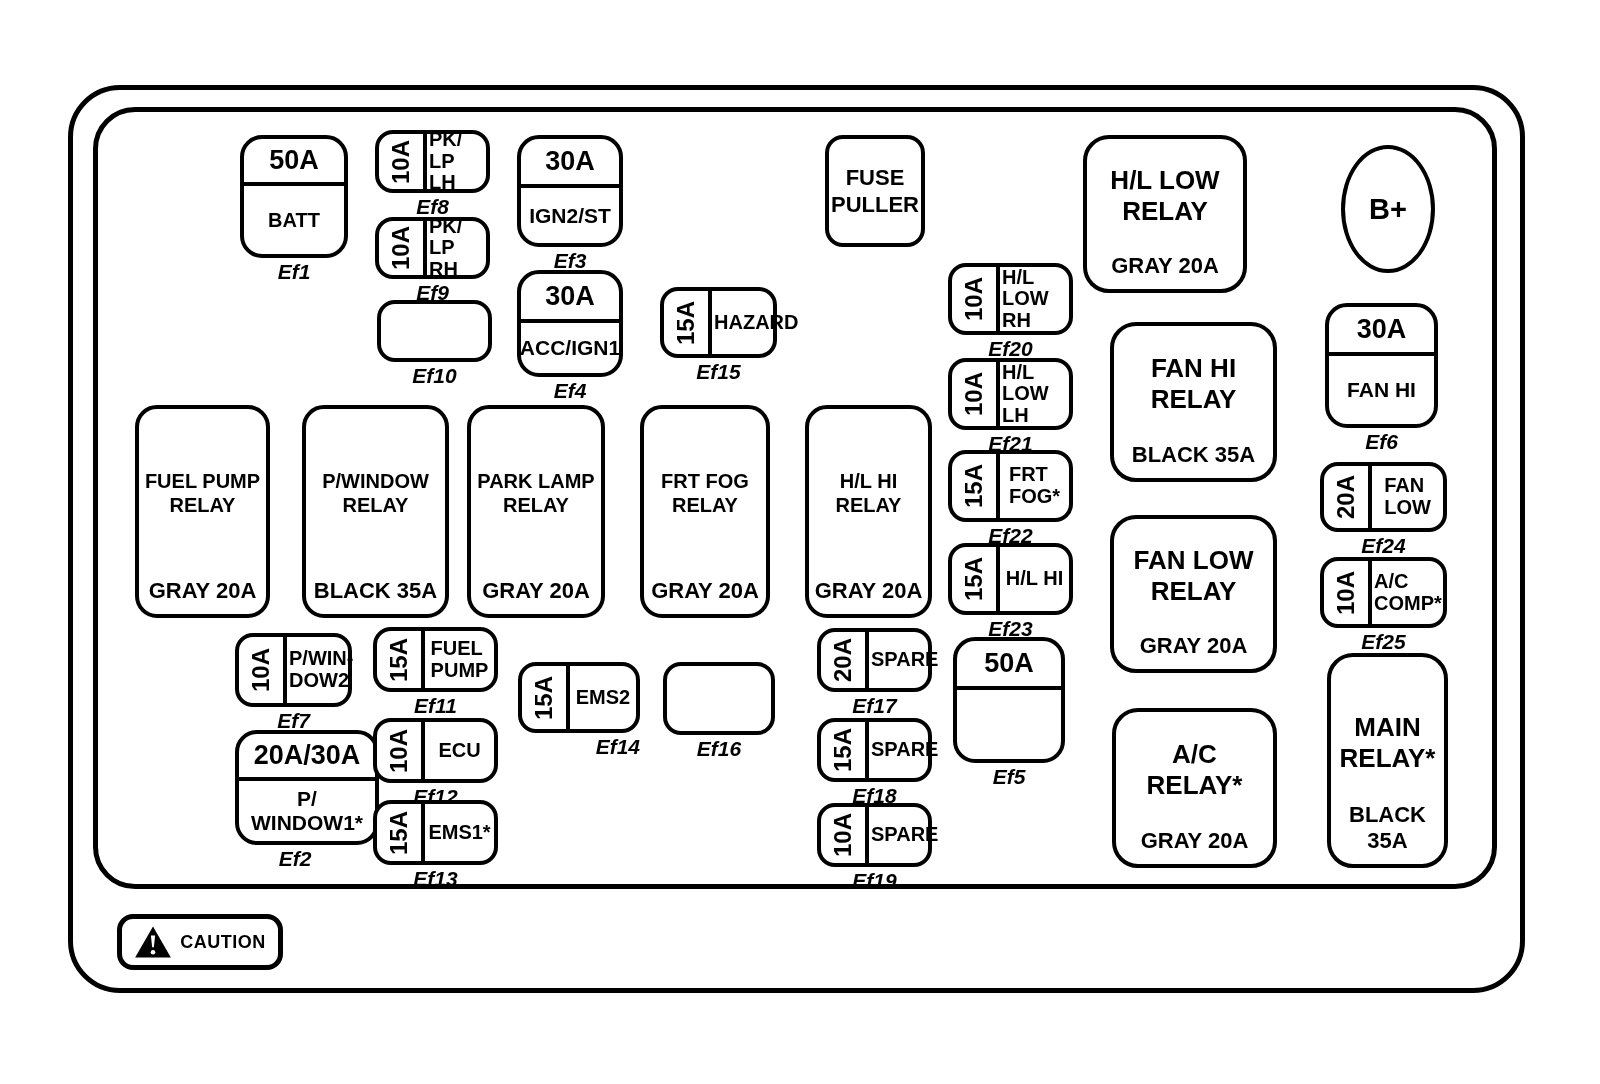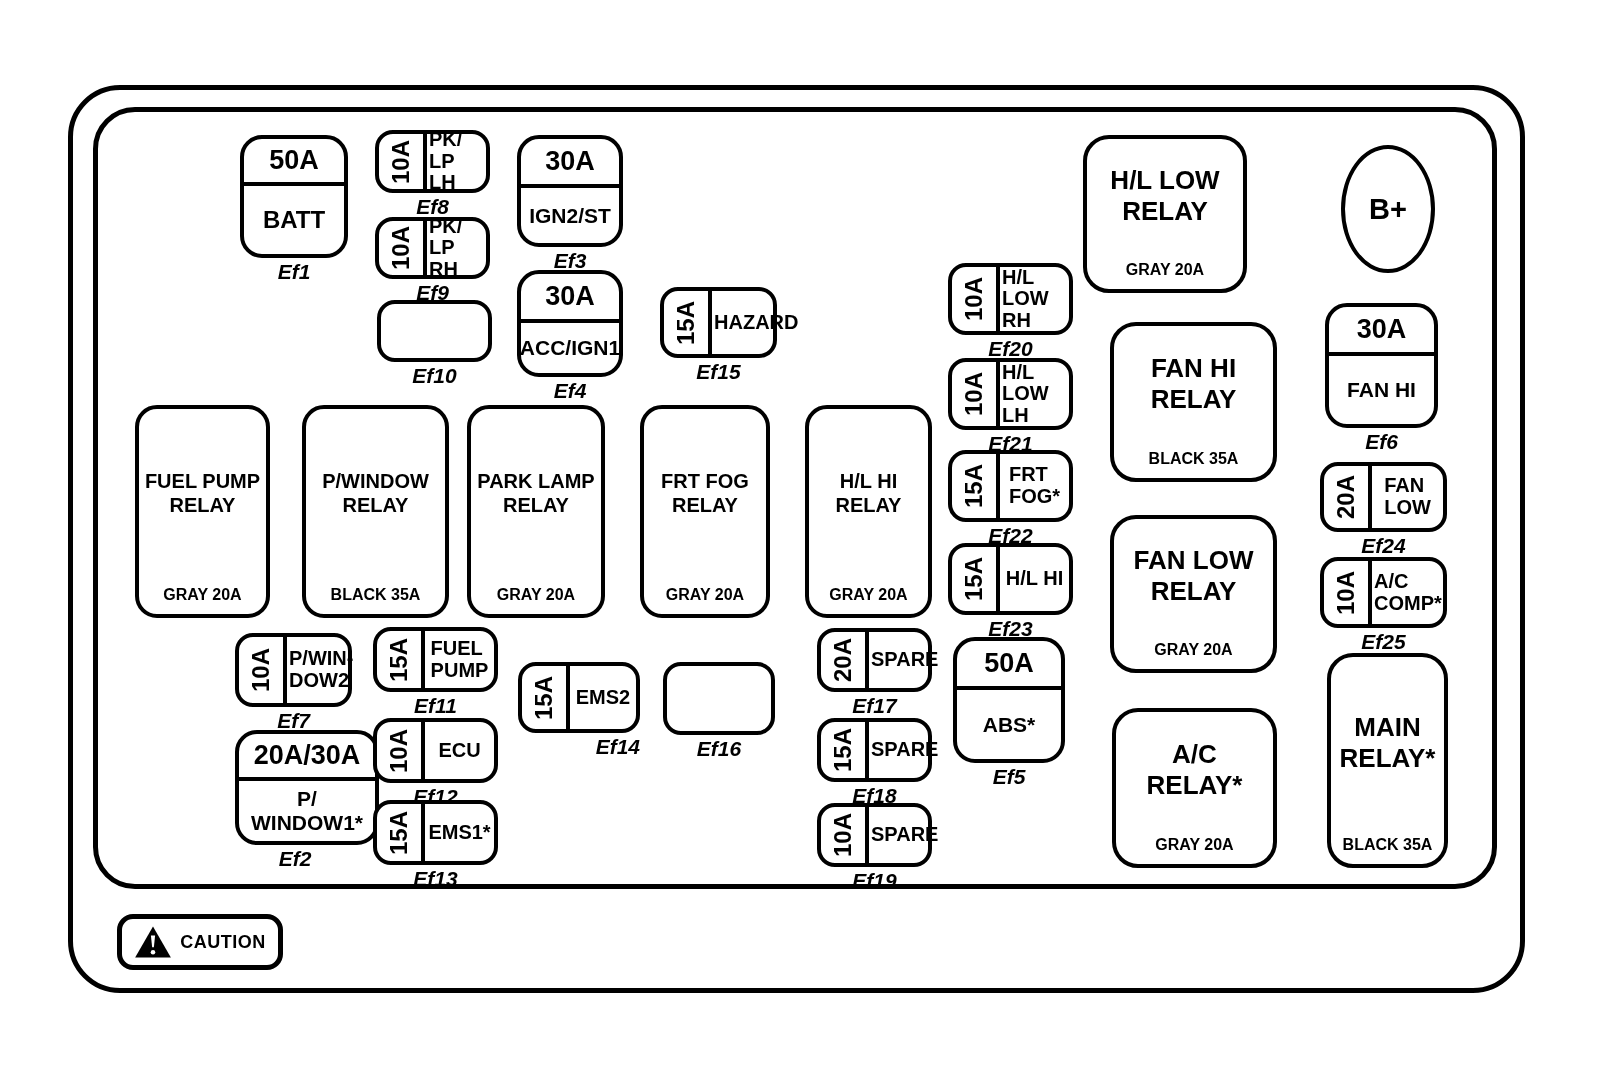--- a/index.html
+++ b/index.html
@@ -13,34 +13,34 @@
   .inner{position:absolute;left:93px;top:107px;width:1404px;height:782px;
     box-sizing:border-box;border:5px solid #000;border-radius:42px;}
 
   .box{position:absolute;box-sizing:border-box;border:4px solid #000;
     border-radius:18px;background:#fff;display:flex;}
   .split{flex-direction:column;border-radius:22px;}
   .split .amp{flex:0 0 auto;border-bottom:4px solid #000;display:flex;
     align-items:center;justify-content:center;font-size:27px;}
   .split .nm{flex:1;display:flex;align-items:center;justify-content:center;
     text-align:center;font-size:21px;white-space:pre-line;line-height:1.12;}
-  .split.big-name .nm{font-size:24px;}
+  .split.big-name .nm{font-size:20px;}
 
   .side{flex-direction:row;}
   .side .strip{flex:0 0 31px;border-right:4px solid #000;display:flex;
     align-items:center;justify-content:center;}
   .side .vamp{transform:rotate(-90deg);font-size:24px;white-space:nowrap;}
   .side .nm{flex:1;display:flex;align-items:center;justify-content:center;
     text-align:left;font-size:20px;white-space:pre-line;line-height:1.08;padding:0 2px;}
 
   .relay{border-radius:22px;}
   .relay .rname{position:absolute;left:0;right:0;top:0;bottom:36px;display:flex;
     align-items:center;justify-content:center;text-align:center;font-size:20px;
     white-space:pre-line;line-height:1.18;}
-  .relay .rspec{position:absolute;left:0;right:0;bottom:10px;text-align:center;font-size:16px;}
+  .relay .rspec{position:absolute;left:0;right:0;bottom:10px;text-align:center;font-size:22px;}
   .relay.lg .rname{font-size:26px;}
   .relay.lg{border-radius:26px;}
 
   .plain .pname{margin:auto;text-align:center;white-space:pre-line;font-size:22px;line-height:1.25;}
   .ellipse{border-radius:50%;}
   .ellipse .pname{margin:auto;text-align:center;font-size:29px;}
 
   .tag{position:absolute;text-align:center;font-size:21px;line-height:23px;font-style:italic;}
 
   .caution-badge{position:absolute;left:117px;top:914px;width:166px;height:56px;
@@ -99,20 +99,24 @@
       <div class="nm">ACC/IGN1</div>
     </div>
     <div class="tag" style="left: 517px; top: 379px; width: 106px;">Ef4</div>
     <div class="box side" style="left: 660px; top: 287px; width: 117px; height: 71px;">
       <div class="strip">
         <div class="vamp">15A</div>
       </div>
       <div class="nm">HAZARD</div>
     </div>
     <div class="tag" style="left: 660px; top: 360px; width: 117px;">Ef15</div>
+    <div class="box plain" style="left: 825px; top: 135px; width: 100px; height: 112px;">
+      <div class="pname">FUSE
+PULLER</div>
+    </div>
     <div class="box side" style="left: 948px; top: 263px; width: 125px; height: 72px;">
       <div class="strip">
         <div class="vamp">10A</div>
       </div>
       <div class="nm">H/L LOW
 RH</div>
     </div>
     <div class="tag" style="left: 948px; top: 337px; width: 125px;">Ef20</div>
     <div class="box side" style="left: 948px; top: 358px; width: 125px; height: 72px;">
       <div class="strip">
@@ -262,21 +266,20 @@
     <div class="tag" style="left: 817px; top: 784px; width: 115px;">Ef18</div>
     <div class="box side" style="left: 817px; top: 803px; width: 115px; height: 64px;">
       <div class="strip">
         <div class="vamp">10A</div>
       </div>
       <div class="nm">SPARE</div>
     </div>
     <div class="tag" style="left: 817px; top: 869px; width: 115px;">Ef19</div>
     <div class="box split" style="left: 953px; top: 637px; width: 112px; height: 126px;">
       <div class="amp" style="height: 45px;">50A</div>
-      <div class="nm">ABS*</div>
     </div>
     <div class="tag" style="left: 953px; top: 765px; width: 112px;">Ef5</div>
     <div class="box relay lg" style="left: 1112px; top: 708px; width: 165px; height: 160px;">
       <div class="rname">A/C
 RELAY*</div>
       <div class="rspec">GRAY 20A</div>
     </div>
     <div class="box relay lg" style="left: 1327px; top: 653px; width: 121px; height: 215px;">
       <div class="rname">MAIN
 RELAY*</div>

